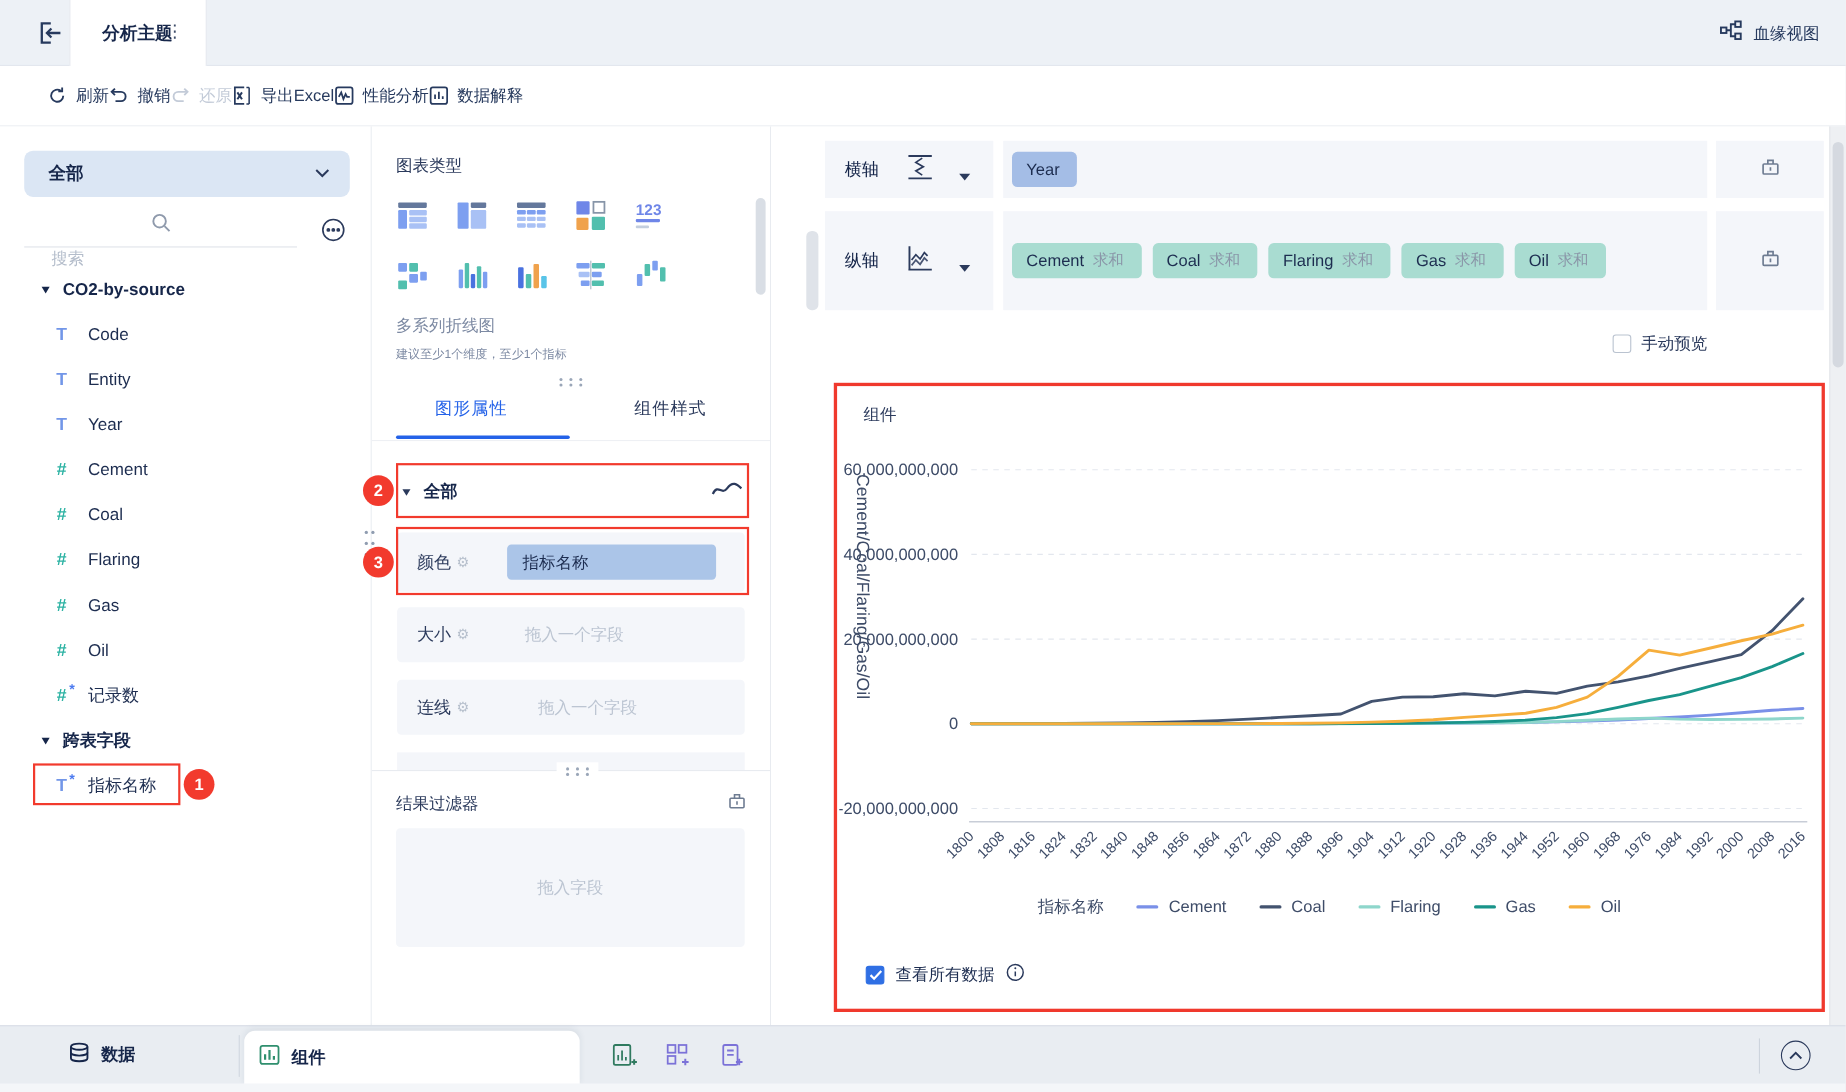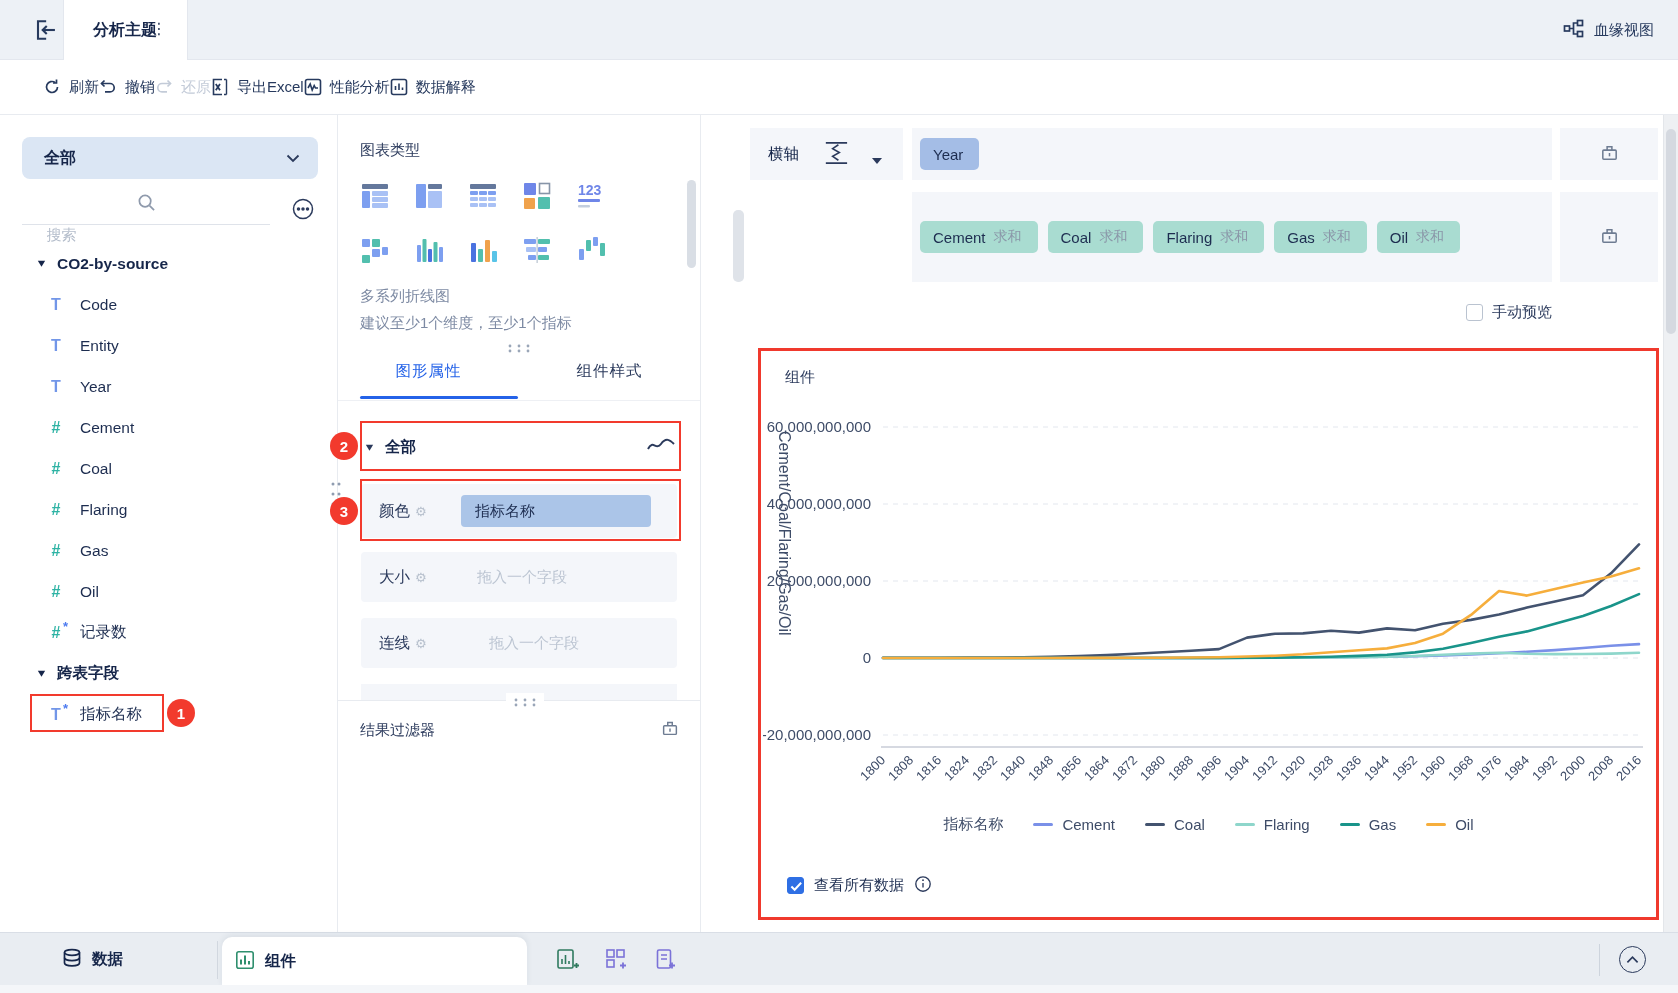--- a/index.html
+++ b/index.html
@@ -42,21 +42,21 @@
   .fi.n { color:#2eb3a4; }
   .fi i { position:absolute; top:-5px; right:-2px; font-style:normal; font-size:13px; color:#4d7bf0; }
 
   
   .mid-panel { position:absolute; left:338px; top:115px; width:363px; bottom:61px; background:#fff; border-right:1px solid #e8ebf0; }
   .ct-title { position:absolute; left:22px; top:26px; font-size:15px; color:#2b3a5c; }
   .ct-grid { position:absolute; left:22px; top:66px; width:308px; display:grid; grid-template-columns:repeat(5,30px); column-gap:38px; row-gap:27px;gap:24px; }
   .ct-icon { width:30px; height:30px; cursor:pointer; }
   .ct-scroll { position:absolute; left:349px; top:65px; width:9px; height:88px; background:#d9dee5; border-radius:5px; }
   .ct-name { position:absolute; left:22px; top:172px; font-size:15px; color:#7d8aa3; }
-  .ct-hint { position:absolute; left:22px; top:199px; font-size:15px; color:#7d8aa3; }
+  .ct-hint { position:absolute; left:22px; top:199px; font-size:11px; color:#7d8aa3; }
   .handle-mid { position:absolute; left:168px; top:224px; }
   .prop-tabs { position:absolute; left:0; top:246px; width:100%; display:flex; }
   .ptab { width:50%; text-align:center; font-size:15.5px; letter-spacing:1px; color:#2b3a5c; cursor:pointer; }
   .ptab.active { color:#2462e8; }
   .tab-underline { position:absolute; left:22px; top:281px; width:158px; height:3px; background:#2462e8; border-radius:2px; }
   .tabs-divider { position:absolute; left:0; top:285px; right:0; height:1px; background:#eef0f4; }
   .mark-row { position:absolute; left:26px; top:312px; width:312px; height:40px; display:flex; align-items:center; gap:10px;
               font-size:15.5px; color:#16264a; font-weight:bold; cursor:pointer; }
   .mark-row .spacer { flex:1; }
   .prop-row { position:absolute; left:23px; width:316px; height:50px; background:#f4f6fa; border-radius:4px;
@@ -437,20 +437,23 @@
         </svg>
     </div>
     <div class="rf-row">
       <span class="rf-label">结果过滤器</span>
       <span><svg viewBox="0 0 22 22" width="20" height="20" fill="none" stroke="#6e7c92" stroke-width="1.6">
             <rect x="4" y="8.5" width="14" height="9.5" rx="1"></rect>
             <path d="M8.5 8.5 V5 H13.5 V8.5"></path>
             <path d="M11 11.5 v3.5"></path>
           </svg></span>
     </div>
+    <div class="drop-zone">
+      <span>拖入字段</span>
+    </div>
     <div class="dots-v">
       <svg width="12" height="28" viewBox="0 0 12 28">
           <g fill="#8f9cb0">
             <circle cx="3" cy="4" r="1.5"></circle>
             <circle cx="9" cy="4" r="1.5"></circle>
             <circle cx="3" cy="14" r="1.5"></circle>
             <circle cx="9" cy="14" r="1.5"></circle>
             <circle cx="3" cy="24" r="1.5"></circle>
             <circle cx="9" cy="24" r="1.5"></circle>
           </g>
@@ -475,20 +478,31 @@
         </div>
       </div>
     <div class="axis-cell lock-cell" style="left:859px; top:13px; width:98px; height:52px;">
       <span><svg viewBox="0 0 22 22" width="21" height="21" fill="none" stroke="#6e7c92" stroke-width="1.6">
             <rect x="4" y="8.5" width="14" height="9.5" rx="1"></rect>
             <path d="M8.5 8.5 V5 H13.5 V8.5"></path>
             <path d="M11 11.5 v3.5"></path>
           </svg></span>
     </div>
 
+    <div class="axis-cell" style="left:49px; top:77px; width:153px; height:90px;">
+      <div class="cell-label">
+        <span>纵轴</span>
+        <span><svg viewBox="0 0 30 30" width="29" height="29" fill="none" stroke="#2b3a5c" stroke-width="1.8">
+              <path d="M6 4 V26 M5 26 H27"></path>
+              <path d="M8 17 l4-5 4 4 4-6 3 3" stroke-width="1.6"></path>
+              <path d="M8 22 l4-5 4 4 4-6 3 3" stroke-width="1.6" opacity=".85"></path>
+            </svg></span>
+        <span class="caret-dn"></span>
+      </div>
+    </div>
     <div class="axis-cell chip-cell" style="left:211px; top:77px; width:640px; height:90px;" id="y-chips">
         <div class="chip teal">
           <span>Cement</span>
           <span class="agg">求和</span>
         </div>
         <div class="chip teal">
           <span>Coal</span>
           <span class="agg">求和</span>
         </div>
         <div class="chip teal">

